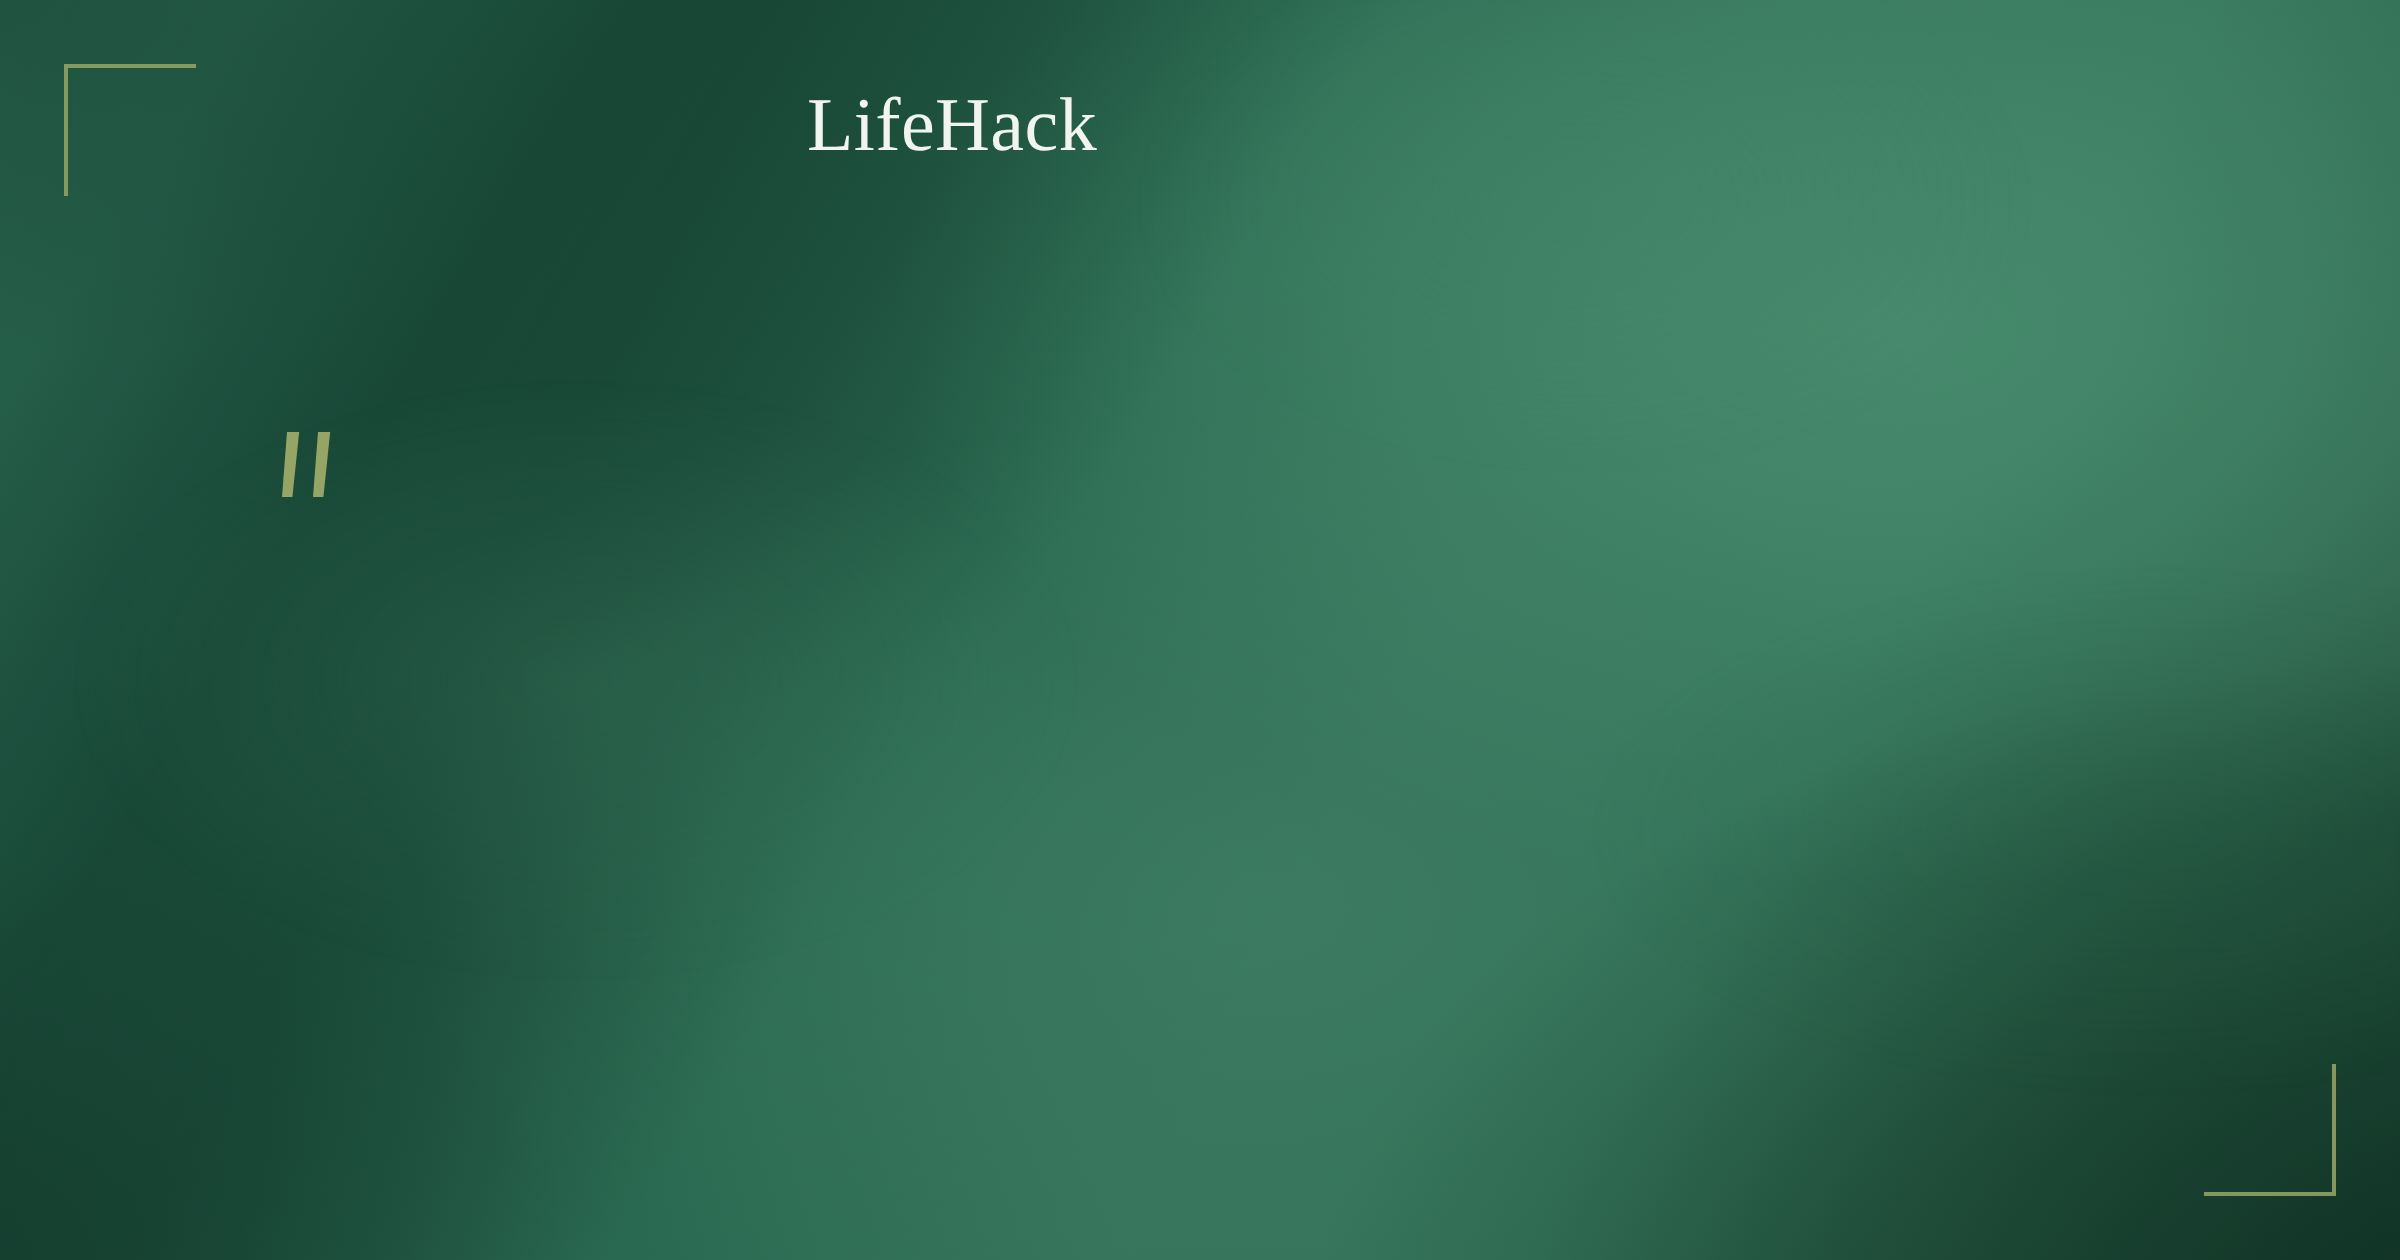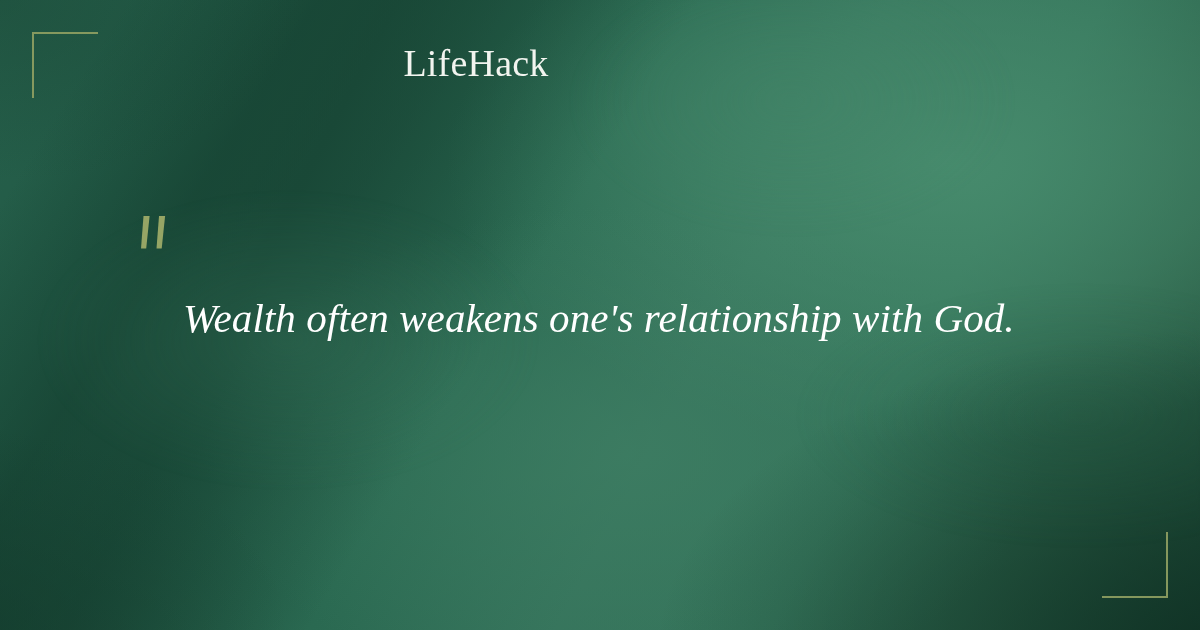--- a/index.html
+++ b/index.html
@@ -137,15 +137,14 @@
 
   <div id="brand">LifeHack</div>
 
   <div id="quote-mark">
     <svg width="48" height="56" viewBox="0 0 48 56" aria-hidden="true">
       <path d="M12.5 2 L18.6 2 L15.2 34.5 L10.0 34.5 Z" fill="#96a565"></path>
       <path d="M28.0 2 L34.1 2 L30.7 34.5 L25.5 34.5 Z" fill="#96a565"></path>
     </svg>
   </div>
 
-  <div id="quote-text">Wealth  often weakens one's relationship with God.</div>
 
 </div>
 
 </body></html>

